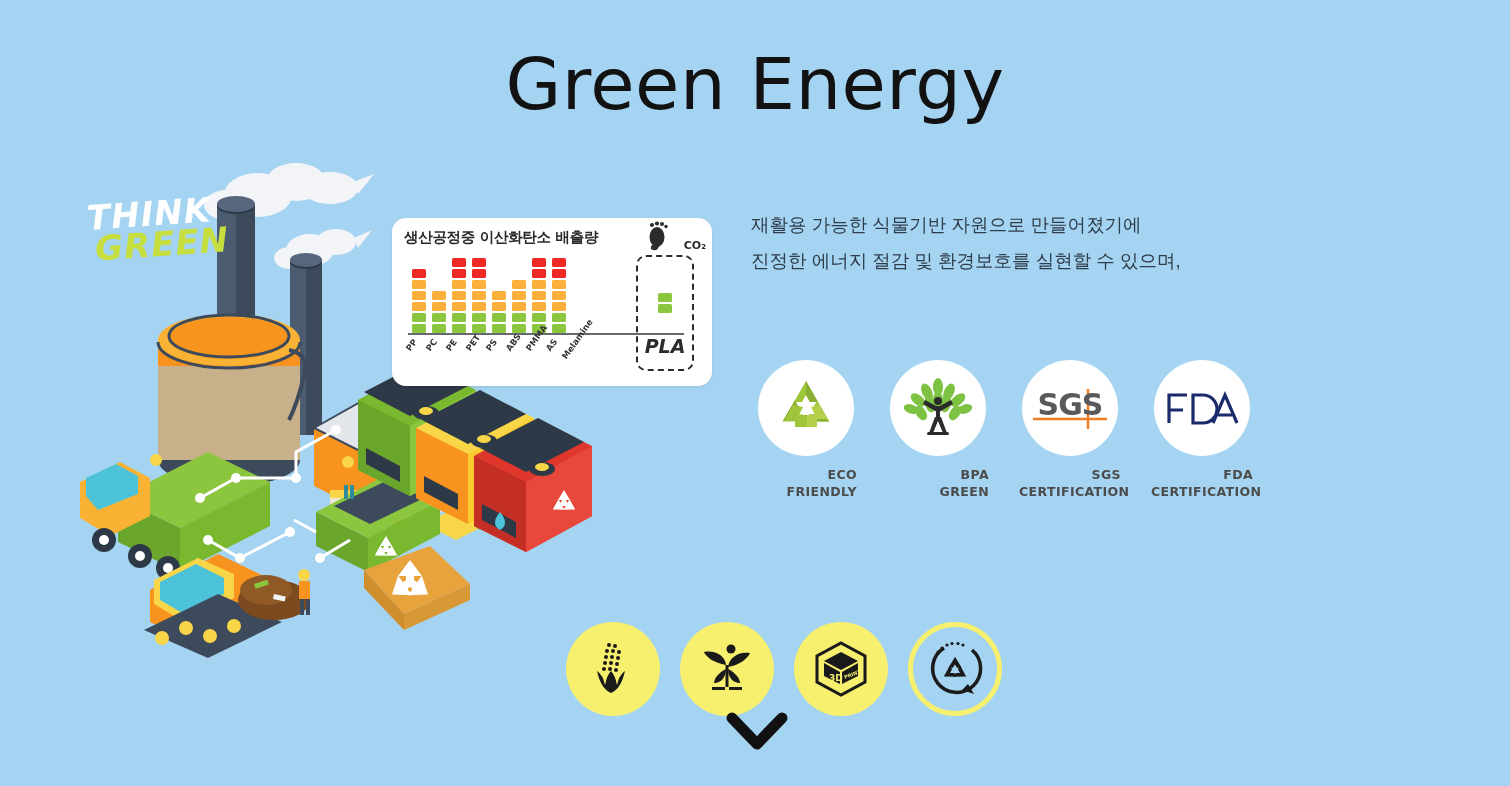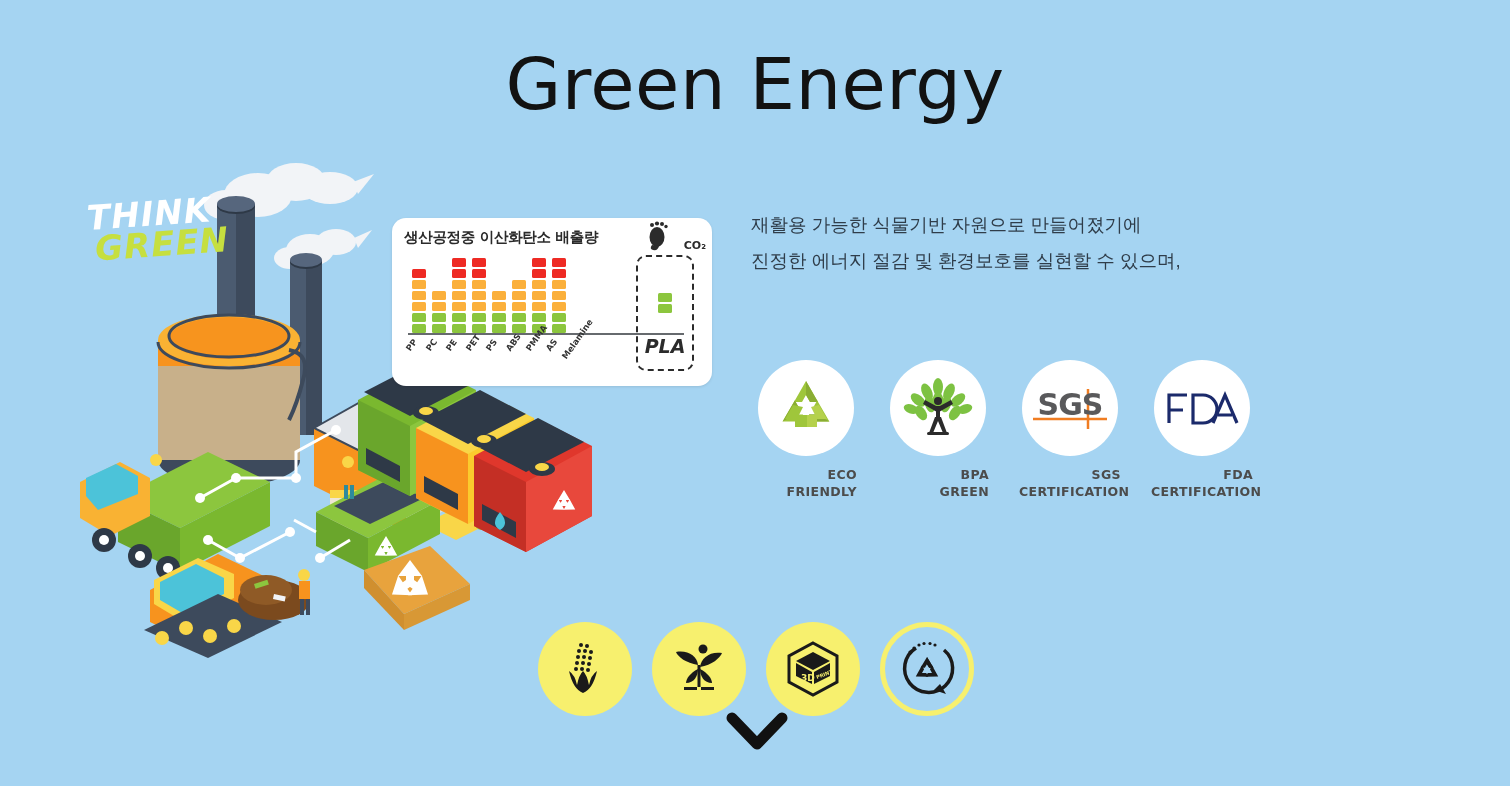--- a/index.html
+++ b/index.html
@@ -94,21 +94,21 @@
     margin:0 auto; display:flex; align-items:center; justify-content:center;
   }
   .badge-label{
     margin-top:11px; font-size:12.5px; font-weight:700; color:#4c4c4c;
     line-height:1.35; letter-spacing:0.4px;
     font-family:"DejaVu Sans", sans-serif;
   }
 
   
   .yellow-row{
-    position:absolute; left:538px; top:622px;
+    position:absolute; left:566px; top:622px;
     display:flex; gap:20px;justify-content:center;
   }
   .ycircle{
     width:94px; height:94px; border-radius:50%; background:#f7f06e;
     display:flex; align-items:center; justify-content:center;
   }
   .ycircle.ring{ background:transparent; border:5px solid #f7f06e; }
 
   .chevron{ position:absolute; left:726px; top:712px; }
 </style>

